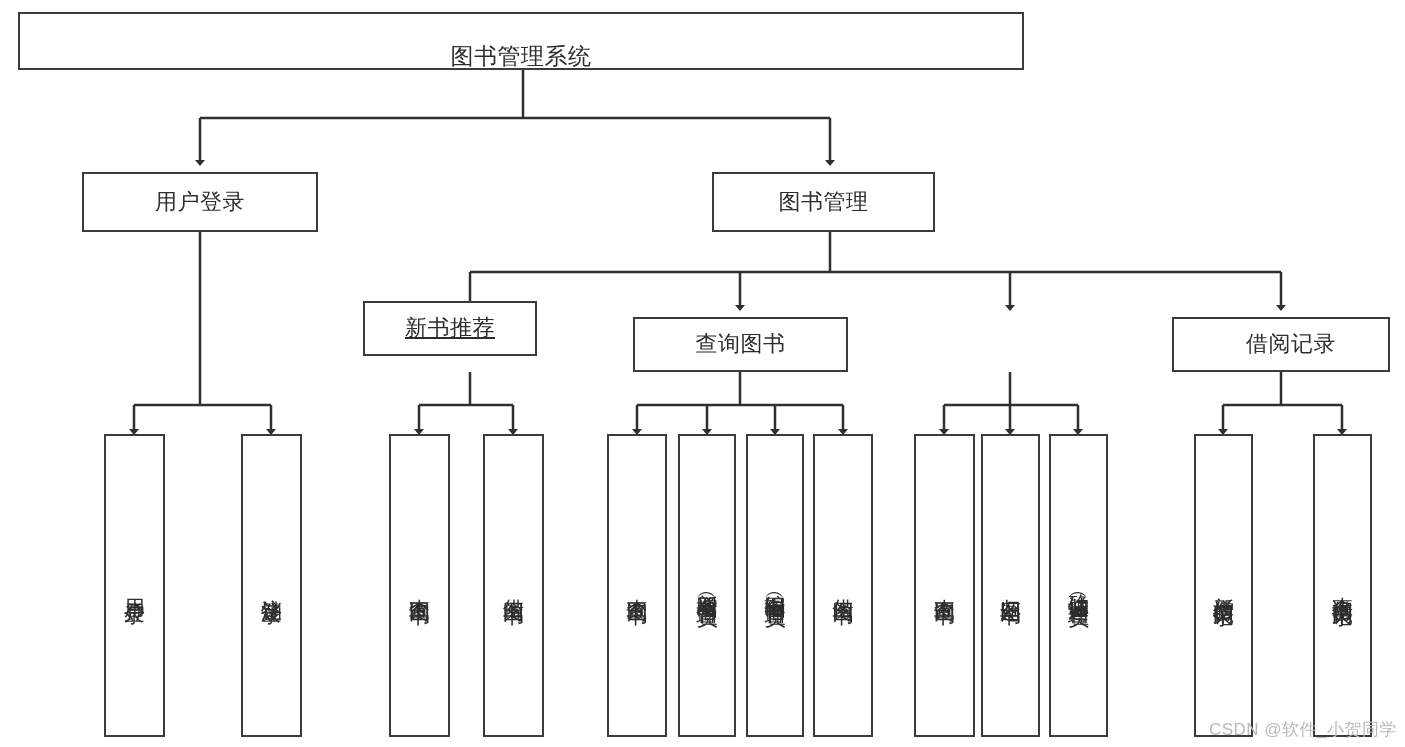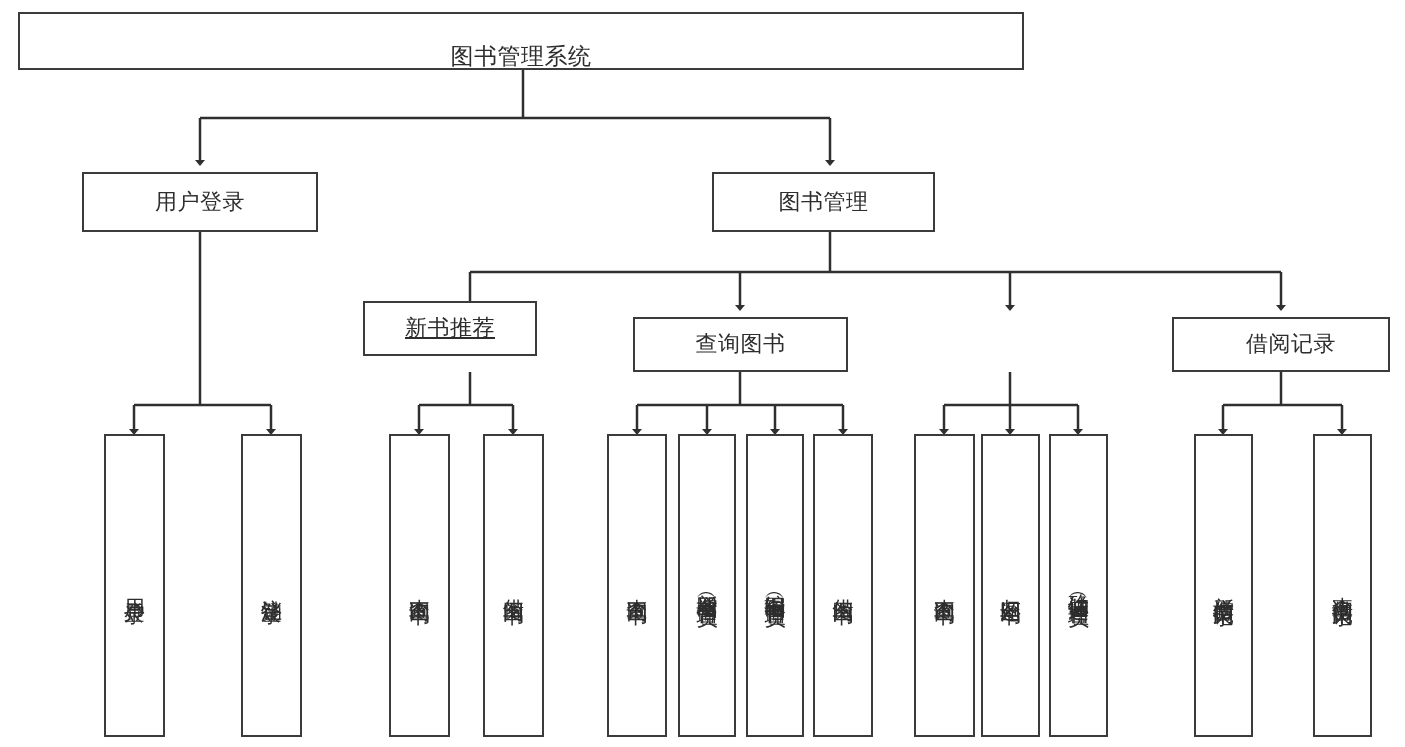--- a/index.html
+++ b/index.html
@@ -183,13 +183,14 @@
     <span class="label">确认归还（管理员）</span>
   </div>
 
   <div class="node vertical" style="left:1194px; top:434px; width:59px; height:303px;">
     <span class="label">新增借阅记录</span>
   </div>
   <div class="node vertical" style="left:1313px; top:434px; width:59px; height:303px;">
     <span class="label">查询借阅记录</span>
   </div>
 
+  <div class="watermark">CSDN @软件_小贺同学</div>
 </div>
 
 </body></html>

